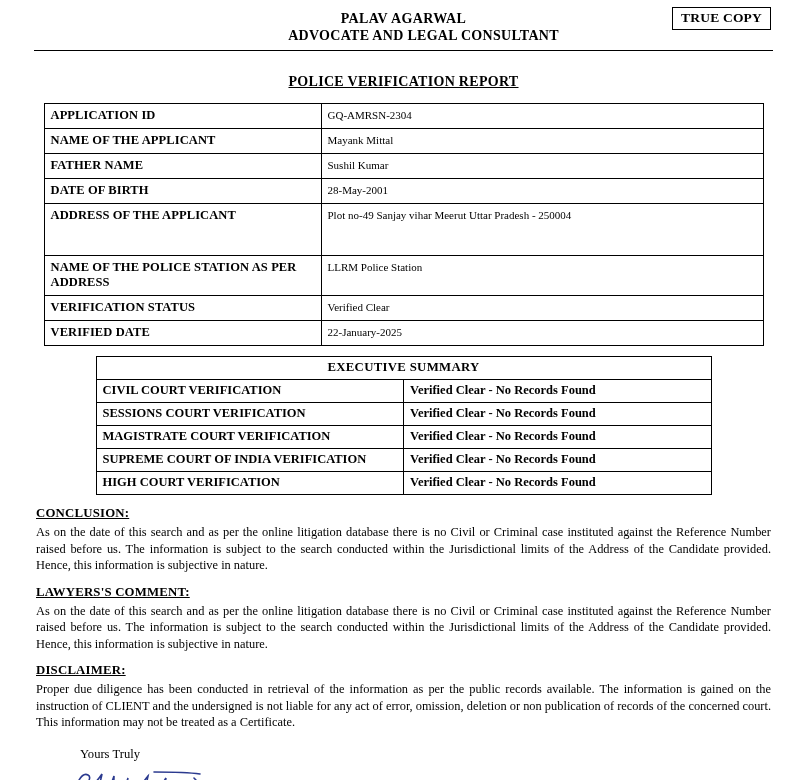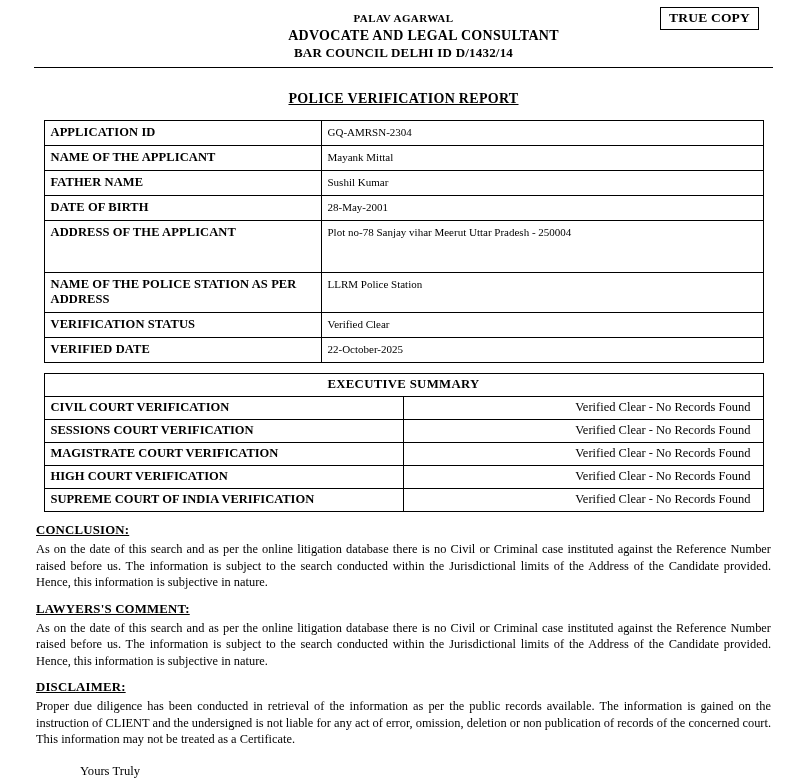--- a/index.html
+++ b/index.html
@@ -19,34 +19,34 @@
     position: relative;
     width: 807px;
     height: 780px;
     box-sizing: border-box;
   }
 
   
   .true-copy-box {
     position: absolute;
     top: 7px;
-    right: 48px;
+    right: 36px;
     border: 1.5px solid #000;
     padding: 2px 8px 3px 8px;
     font-weight: bold;
     font-size: 13.5px;
     letter-spacing: 0.2px;
     font-family: "Liberation Serif", serif;
   }
   .letterhead {
     text-align: center;
     padding-top: 10px;
   }
   .letterhead .line1 {
-    font-size: 11px;
+    font-size: 14px;
     font-weight: bold;
     letter-spacing: 0.4px;
     line-height: 17px;
   }
   .letterhead .line2 {
     font-size: 14px;
     font-weight: bold;
     letter-spacing: 0.3px;
     line-height: 17px;
     margin-left: 40px;
@@ -94,21 +94,21 @@
   .info-table td.value {
     font-family: "Liberation Serif", serif;
     font-size: 11px;
   }
   .row-address td { height: 42px; margin-left: 24px; }
   .row-station td { height: 30px; }
 
   
   .exec-table {
     margin: 10px auto 0 auto;
-    width: 720px;
+    width: 616px;
     border-collapse: collapse;
     table-layout: fixed;
   }
   .exec-table td, .exec-table th {
     border: 1px solid #000;
     font-size: 12.5px;
     padding: 3px 12px 4px 6px;
     line-height: 15px;
   }
   .exec-table th.exec-head {
@@ -116,22 +116,22 @@
     font-weight: bold;
     letter-spacing: 0.3px;
     font-size: 12.8px;
     padding: 3px 0 4px 0;
   }
   .exec-table td.exec-label {
     width: 264px;
     font-weight: bold;
   }
   .exec-table td.exec-value {
-    text-align: right;
-    font-weight: normal;
+    text-align: left;
+    font-weight: bold;
   }
 
   
   .section {
     margin: 11px 36px 0 36px;
   }
   .section-title {
     font-size: 12.8px;
     font-weight: bold;
     text-decoration: underline;
@@ -161,21 +161,20 @@
 </head>
 <body>
 
 <div class="page">
 
   <div class="true-copy-box">TRUE COPY</div>
 
   <div class="letterhead">
     <div class="line1">PALAV AGARWAL</div>
     <div class="line2">ADVOCATE AND LEGAL CONSULTANT</div>
-    <div class="line3">BAR COUNCIL DELHI ID D/1432/14</div>
   </div>
 
   <div class="rule"></div>
 
   <div class="doc-title">POLICE VERIFICATION REPORT</div>
 
   <table class="info-table">
     <tbody>
       <tr>
         <td class="label">APPLICATION ID</td>
@@ -188,33 +187,33 @@
       <tr>
         <td class="label">FATHER NAME</td>
         <td class="value">Sushil Kumar</td>
       </tr>
       <tr>
         <td class="label">DATE OF BIRTH</td>
         <td class="value">28-May-2001</td>
       </tr>
       <tr class="row-address">
         <td class="label">ADDRESS OF THE APPLICANT</td>
-        <td class="value">Plot no-78 Sanjay vihar Meerut Uttar Pradesh - 250004</td>
+        <td class="value">Plot no-49 Sanjay vihar Meerut Uttar Pradesh - 250004</td>
       </tr>
       <tr class="row-station">
         <td class="label">NAME OF THE POLICE STATION AS PER ADDRESS</td>
         <td class="value">LLRM Police Station</td>
       </tr>
       <tr>
         <td class="label">VERIFICATION STATUS</td>
         <td class="value">Verified Clear</td>
       </tr>
       <tr>
         <td class="label">VERIFIED DATE</td>
-        <td class="value">22-October-2025</td>
+        <td class="value">22-January-2025</td>
       </tr>
     </tbody>
   </table>
 
   <table class="exec-table">
     <tbody>
       <tr>
         <th class="exec-head" colspan="2">EXECUTIVE SUMMARY</th>
       </tr>
       <tr>
@@ -223,25 +222,25 @@
       </tr>
       <tr>
         <td class="exec-label">SESSIONS COURT VERIFICATION</td>
         <td class="exec-value">Verified Clear - No Records Found</td>
       </tr>
       <tr>
         <td class="exec-label">MAGISTRATE COURT VERIFICATION</td>
         <td class="exec-value">Verified Clear - No Records Found</td>
       </tr>
       <tr>
+        <td class="exec-label">SUPREME COURT OF INDIA VERIFICATION</td>
+        <td class="exec-value">Verified Clear - No Records Found</td>
+      </tr>
+      <tr>
         <td class="exec-label">HIGH COURT VERIFICATION</td>
-        <td class="exec-value">Verified Clear - No Records Found</td>
-      </tr>
-      <tr>
-        <td class="exec-label">SUPREME COURT OF INDIA VERIFICATION</td>
         <td class="exec-value">Verified Clear - No Records Found</td>
       </tr>
     </tbody>
   </table>
 
   <div class="section">
     <div class="section-title">CONCLUSION:</div>
     <div class="section-body">As on the date of this search and as per the online litigation database there is no Civil or Criminal case instituted against the Reference Number raised before us. The information is subject to the search conducted within the Jurisdictional limits of the Address of the Candidate provided. Hence, this information is subjective in nature.</div>
   </div>
 

